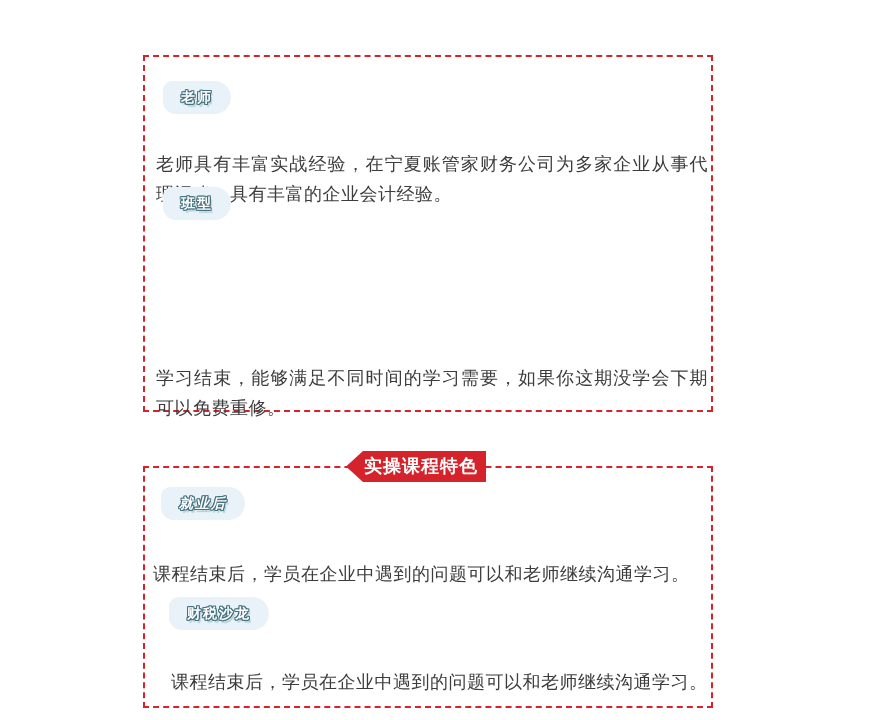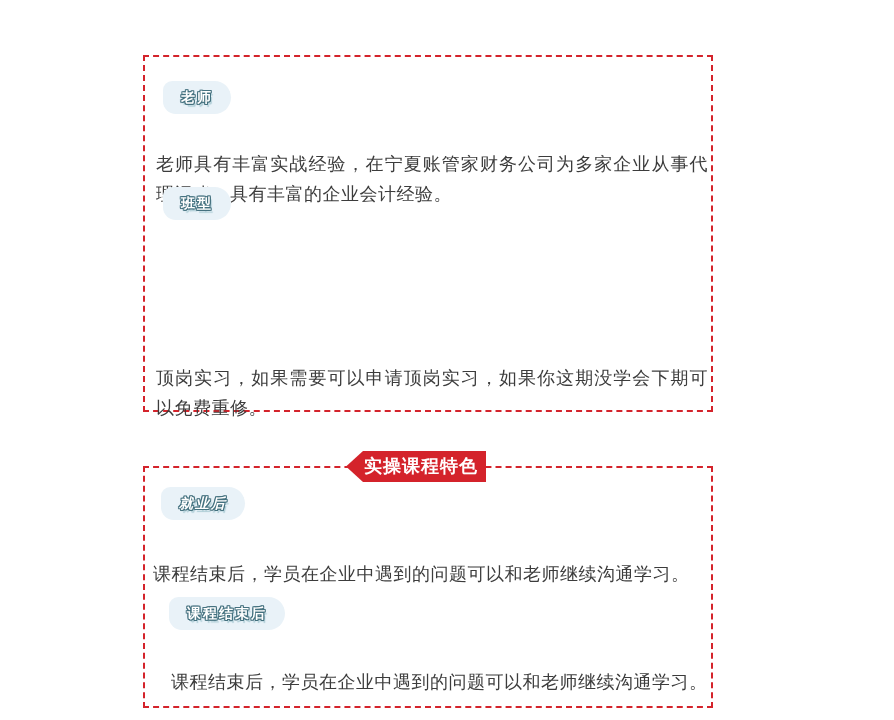--- a/index.html
+++ b/index.html
@@ -103,32 +103,32 @@
 
     <div class="badge b1-badge1">
       <span>老师</span>
     </div>
     <p class="para b1-para1">老师具有丰富实战经验，在宁夏账管家财务公司为多家企业从事代理记账，具有丰富的企业会计经验。</p>
 
     <div class="badge b1-badge2">
       <span>班型</span>
     </div>
 
-    <p class="para b1-para3">顶岗实习，如果需要可以申请顶岗实习，如果你这期没学会下期可以免费重修。</p>
+    <p class="para b1-para3">学习结束，能够满足不同时间的学习需要，如果你这期没学会下期可以免费重修。</p>
   </section>
 
   <section class="feature-box box2">
     <div class="ribbon">
       <span>实操课程特色</span>
     </div>
 
     <div class="badge b2-badge1">
       <span>就业后</span>
     </div>
     <p class="para b2-para1">课程结束后，学员在企业中遇到的问题可以和老师继续沟通学习。</p>
 
     <div class="badge b2-badge2">
-      <span>课程结束后</span>
+      <span>财税沙龙</span>
     </div>
     <p class="para b2-para2">课程结束后，学员在企业中遇到的问题可以和老师继续沟通学习。</p>
   </section>
 
 </div>
 
 </body></html>

